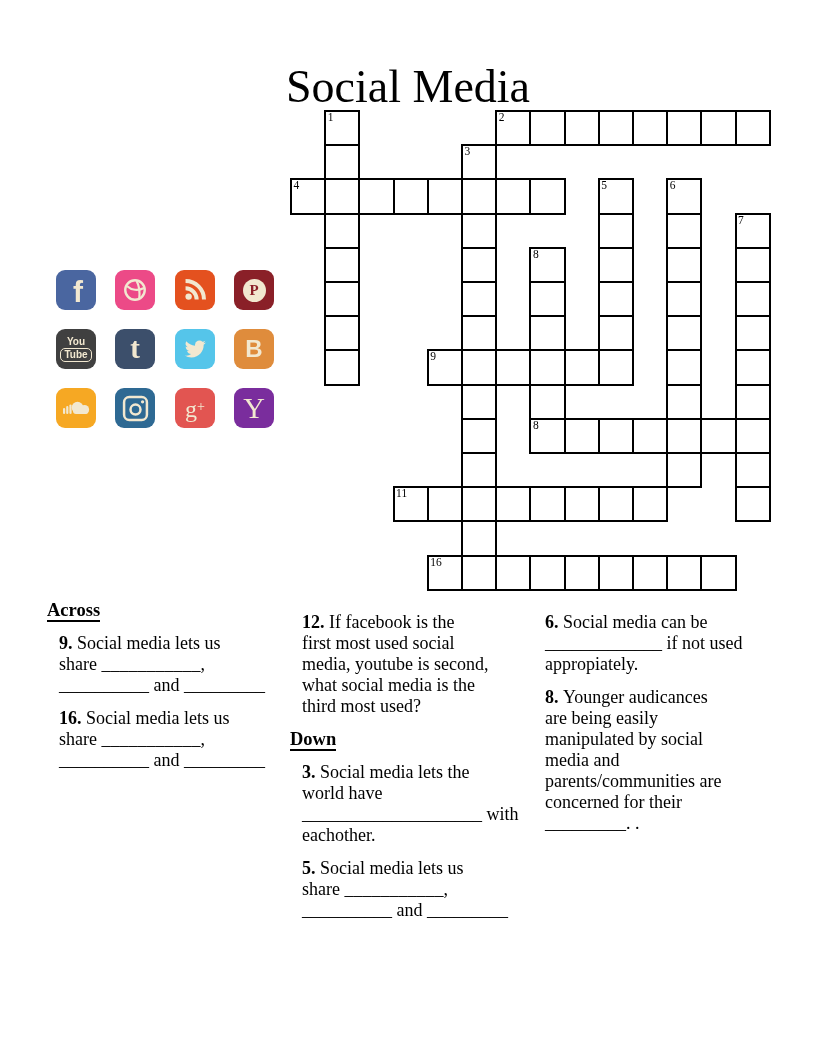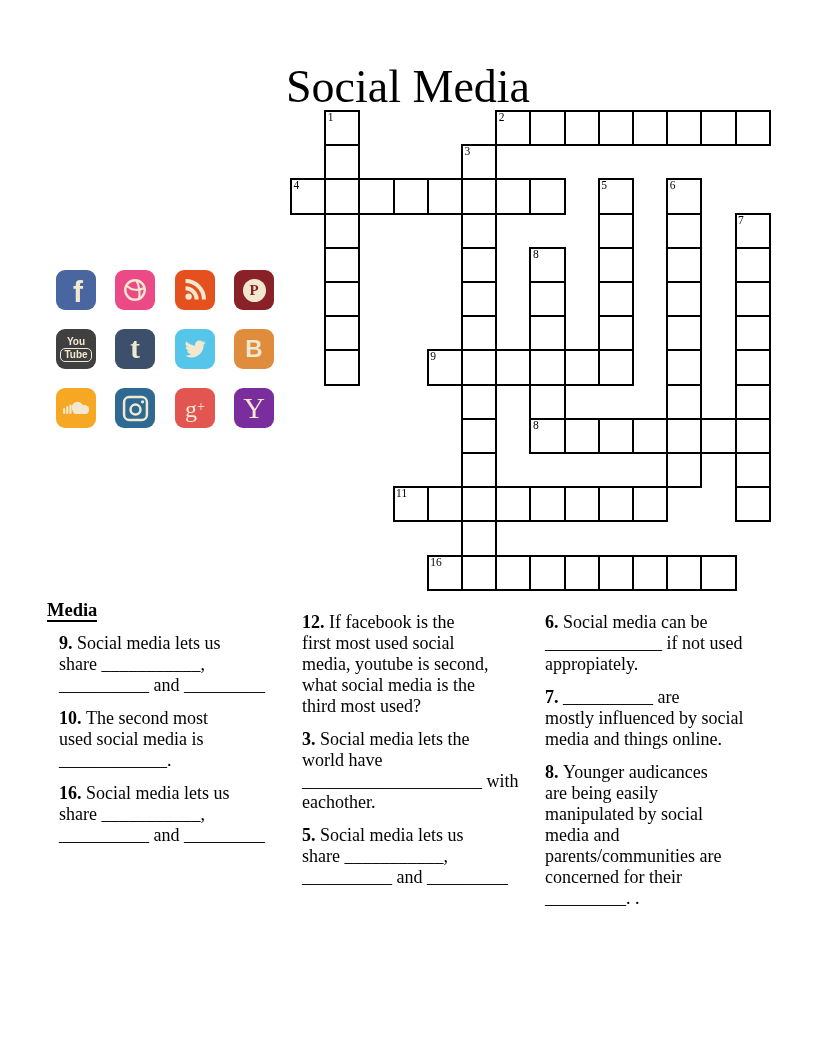--- a/index.html
+++ b/index.html
@@ -230,30 +230,29 @@
     </div>
 
     <div class="icon" style="left: 234px; top: 388px; background: rgb(122, 45, 157);">
       <span class="glyph-y">Y</span>
     </div>
 
   </div>
 
   <div>
     <div class="clue-col" style="left:47px;">
-        <p class="heading"><span>Media</span></p>
+        <p class="heading"><span>Across</span></p>
         <p class="clue"><b>9. </b>Social media lets us<br>share ___________,<br>__________ and _________</p>
-        <p class="clue"><b>10. </b>The second most<br>used social media is<br>____________.</p>
         <p class="clue"><b>16. </b>Social media lets us<br>share ___________,<br>__________ and _________</p>
       </div>
     <div class="clue-col" style="left:290px;">
         <p class="clue"><b>12. </b>If facebook is the<br>first most used social<br>media, youtube is second,<br>what social media is the<br>third most used?</p>
+        <p class="heading"><span>Down</span></p>
         <p class="clue"><b>3. </b>Social media lets the<br>world have<br>____________________ with<br>eachother.</p>
         <p class="clue"><b>5. </b>Social media lets us<br>share ___________,<br>__________ and _________</p>
       </div>
     <div class="clue-col" style="left:533px;">
         <p class="clue"><b>6. </b>Social media can be<br>_____________ if not used<br>appropiately.</p>
-        <p class="clue"><b>7. </b>__________ are<br>mostly influenced by social<br>media and things online.</p>
         <p class="clue"><b>8. </b>Younger audicances<br>are being easily<br>manipulated by social<br>media and<br>parents/communities are<br>concerned for their<br>_________. .</p>
       </div>
   </div>
 
 </div>
 
 </body></html>

